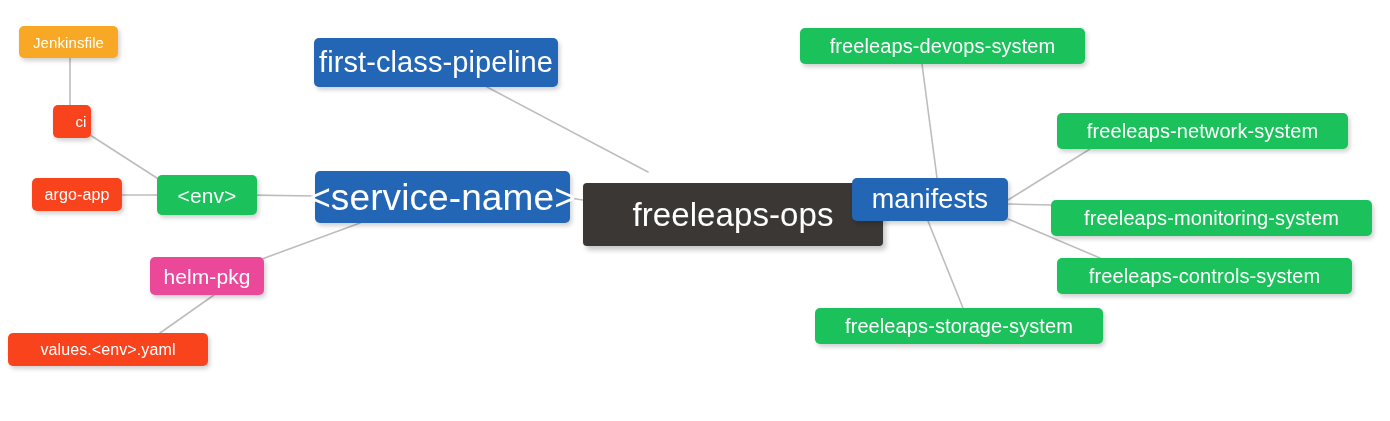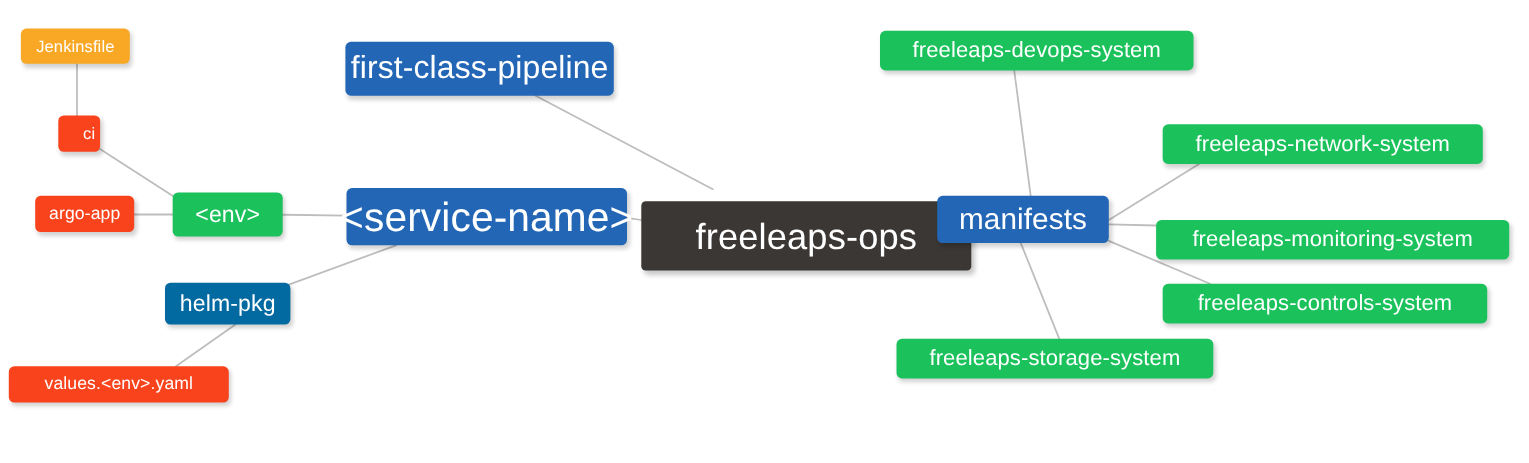--- a/index.html
+++ b/index.html
@@ -65,21 +65,21 @@
       <line x1="1008" y1="200" x2="1090" y2="149" stroke="#bdbdbd" stroke-width="1.6" stroke-linecap="round"></line>
       <line x1="1008" y1="204" x2="1051" y2="205" stroke="#bdbdbd" stroke-width="1.6" stroke-linecap="round"></line>
       <line x1="1008" y1="219" x2="1100" y2="258" stroke="#bdbdbd" stroke-width="1.6" stroke-linecap="round"></line>
       <line x1="928" y1="221" x2="963" y2="308" stroke="#bdbdbd" stroke-width="1.6" stroke-linecap="round"></line>
     </svg>
   <div id="node-layer">
       <div class="node" style="left: 19px; top: 26px; width: 99px; height: 32px; background: rgb(249, 168, 37); font-size: 15px;">Jenkinsfile</div>
       <div class="node" style="left: 53px; top: 105px; width: 34px; height: 33px; background: rgb(249, 67, 29); font-size: 15px; padding-left: 28px;">ci</div>
       <div class="node" style="left: 32px; top: 178px; width: 90px; height: 33px; background: rgb(249, 67, 29); font-size: 16px; text-align: center;">argo-app</div>
       <div class="node" style="left: 157px; top: 175px; width: 100px; height: 40px; background: rgb(27, 194, 92); font-size: 21px;">&lt;env&gt;</div>
-      <div class="node" style="left: 150px; top: 257px; width: 114px; height: 38px; background: #0369a1; font-size: 21px;">helm-pkg</div>
+      <div class="node" style="left: 150px; top: 257px; width: 114px; height: 38px; background: #ec4899; font-size: 21px;">helm-pkg</div>
       <div class="node" style="left: 8px; top: 333px; width: 200px; height: 33px; background: rgb(249, 67, 29); font-size: 16px;">values.&lt;env&gt;.yaml</div>
       <div class="node" style="left: 314px; top: 38px; width: 244px; height: 49px; background: rgb(34, 102, 181); font-size: 29px;">first-class-pipeline</div>
       <div class="node" style="left: 315px; top: 171px; width: 255px; height: 52px; background: rgb(34, 102, 181); font-size: 37px;">&lt;service-name&gt;</div>
       <div class="node root" style="left: 583px; top: 172px; width: 300px; height: 63px; background: rgb(59, 55, 52); font-size: 33px; margin-top: 11px;">freeleaps-ops</div>
       <div class="node" style="left: 852px; top: 178px; width: 156px; height: 43px; background: rgb(34, 102, 181); font-size: 27px;">manifests</div>
       <div class="node" style="left: 800px; top: 28px; width: 285px; height: 36px; background: rgb(27, 194, 92); font-size: 20px;">freeleaps-devops-system</div>
       <div class="node" style="left: 1057px; top: 113px; width: 291px; height: 36px; background: rgb(27, 194, 92); font-size: 20px;">freeleaps-network-system</div>
       <div class="node" style="left: 1051px; top: 188px; width: 321px; height: 36px; background: rgb(27, 194, 92); font-size: 20px; margin-top: 12px;">freeleaps-monitoring-system</div>
       <div class="node" style="left: 1057px; top: 258px; width: 295px; height: 36px; background: rgb(27, 194, 92); font-size: 20px;">freeleaps-controls-system</div>
       <div class="node" style="left: 815px; top: 308px; width: 288px; height: 36px; background: rgb(27, 194, 92); font-size: 20px;">freeleaps-storage-system</div>

